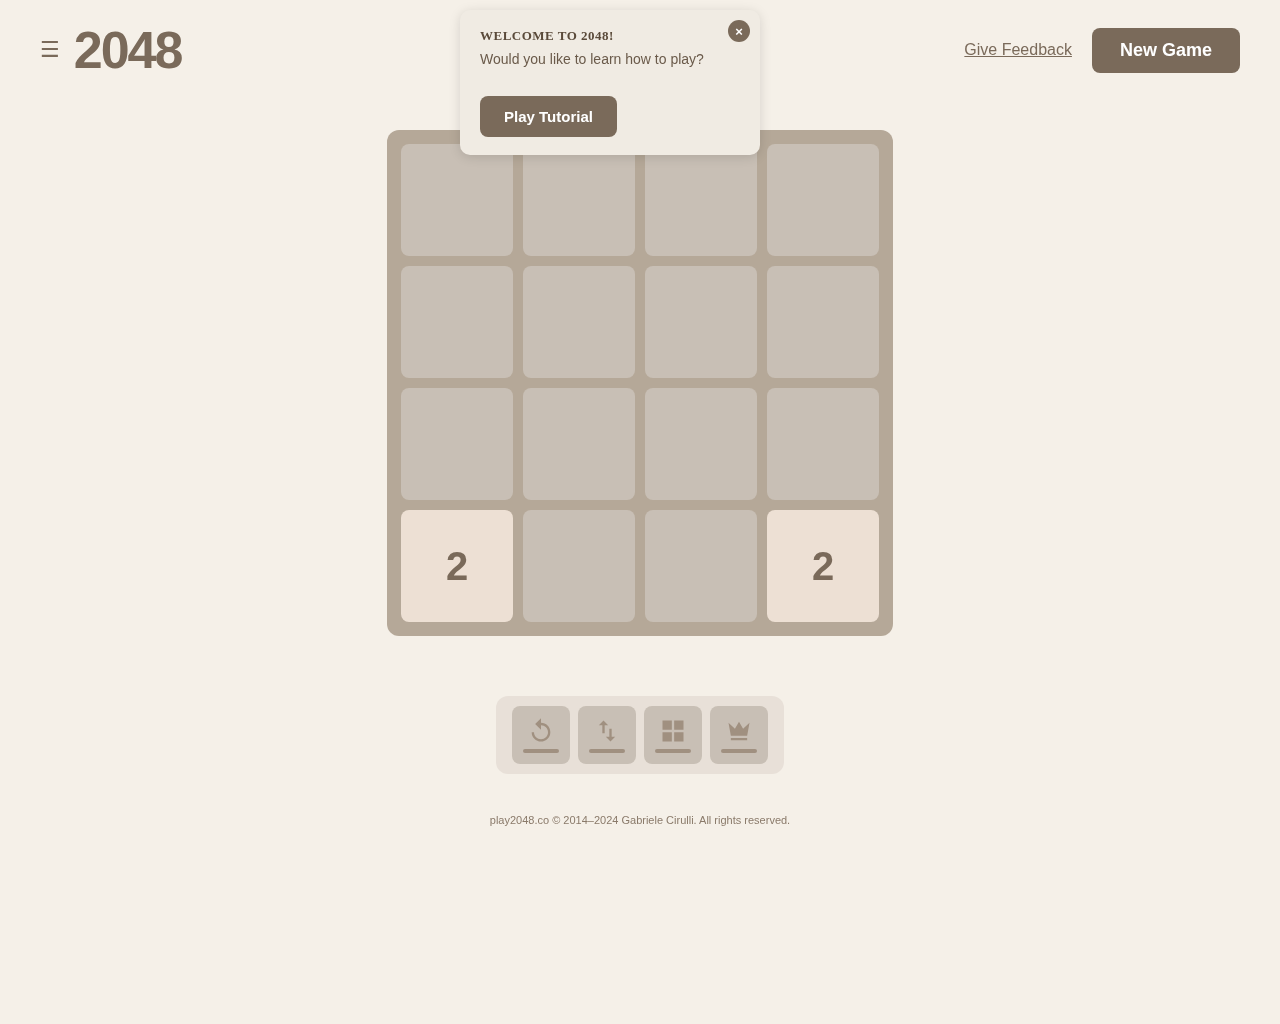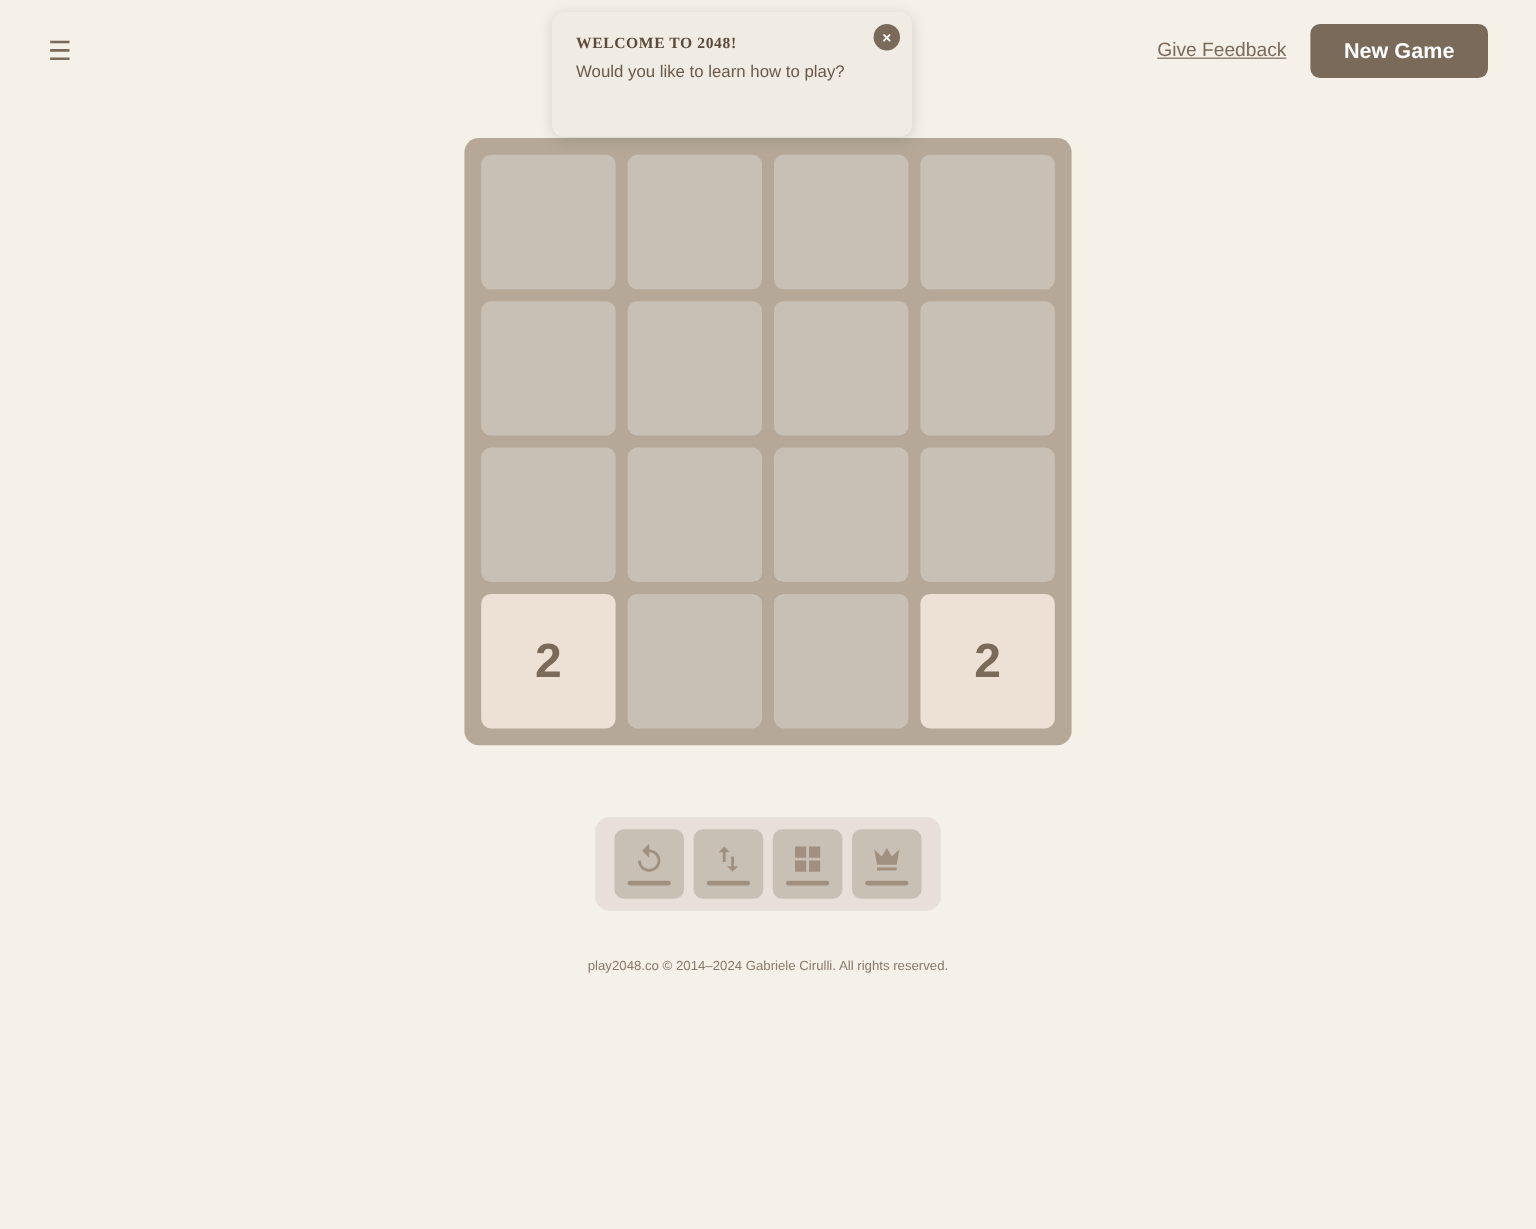--- a/index.html
+++ b/index.html
@@ -187,30 +187,32 @@
       margin-top: 40px;
       color: #8a7a6a;
       font-size: 11px;
     }
   </style>
 </head>
 <body>
 
 <div class="header">
   <span class="menu-icon">☰</span>
+  <span class="logo">2048</span>
   <div class="header-right">
     <button class="give-feedback-btn">Give Feedback</button>
     <button class="new-game-btn">New Game</button>
   </div>
 </div>
 
 <div class="welcome-popup">
   <button class="close-btn">×</button>
   <div class="welcome-title">WELCOME TO 2048!</div>
   <div class="welcome-text">Would you like to learn how to play?</div>
+  <button class="play-tutorial-btn">Play Tutorial</button>
 </div>
 
 <div class="game-area">
   <div class="board" id="board-grid">
   <div class="cell cell-empty"></div>
       <div class="cell cell-empty"></div>
       <div class="cell cell-empty"></div>
       <div class="cell cell-empty"></div>
       <div class="cell cell-empty"></div>
       <div class="cell cell-empty"></div>

